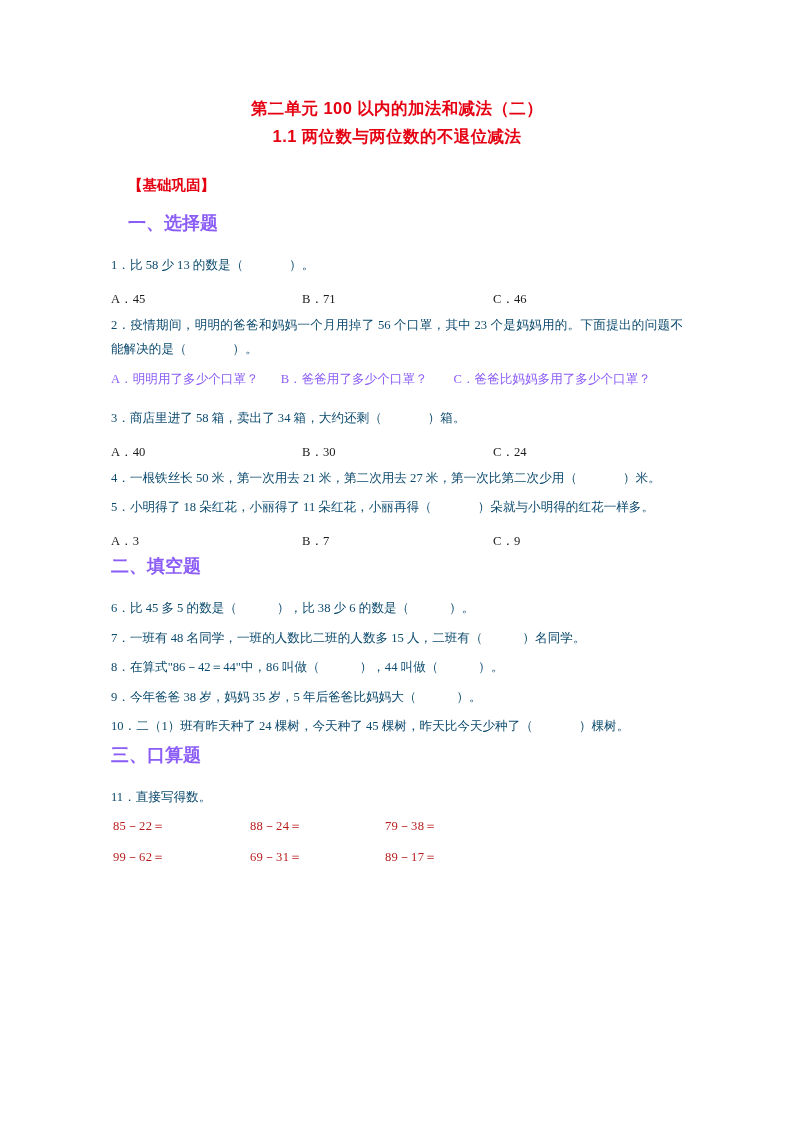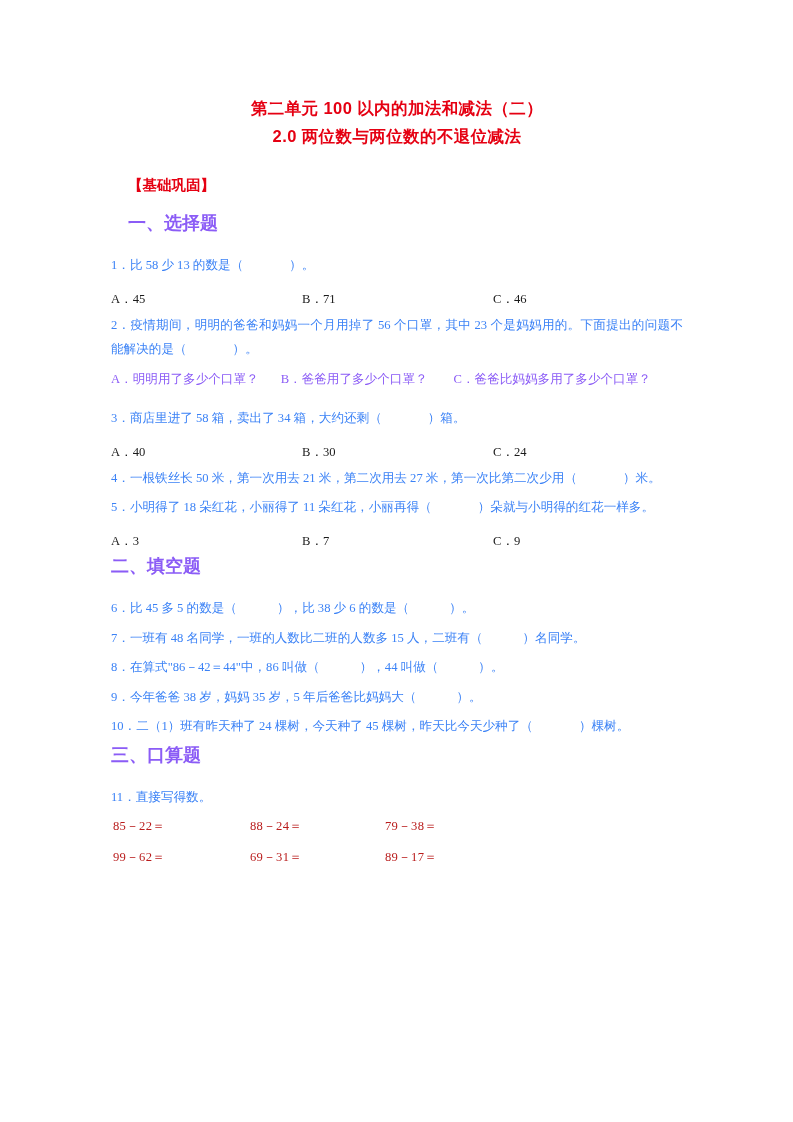--- a/index.html
+++ b/index.html
@@ -68,21 +68,21 @@
   }
   .section-heading.flush {
     padding-left: 0;
   }
 
   
   .question {
     font-size: 12.6px;
     line-height: 1.95;
     margin: 0 0 5px 0;
-    color: #3b82f6;
+    color: #0c4a6e;
     text-align: justify;
     text-justify: inter-ideograph;
   }
   .blank {
     display: inline-block;
     width: 46px;
   }
   .blank-sm {
     display: inline-block;
     width: 40px;
@@ -137,21 +137,21 @@
   .calc.c1 { left: 139px; }
   .calc.c2 { left: 274px; }
 </style>
 </head>
 <body>
 
 <div class="page">
   <div class="content">
 
     <div class="doc-title">第二单元 100 以内的加法和减法（二）</div>
-    <div class="doc-subtitle">2.0  两位数与两位数的不退位减法</div>
+    <div class="doc-subtitle">1.1  两位数与两位数的不退位减法</div>
 
     <div class="part-heading">【基础巩固】</div>
 
     <div class="section-heading">一、选择题</div>
 
     <div class="question">
       <span>1．比 58 少 13 的数是（</span><span class="blank"></span><span>）。</span>
     </div>
     <div class="choices">
       <span class="choice a">A．45</span>

